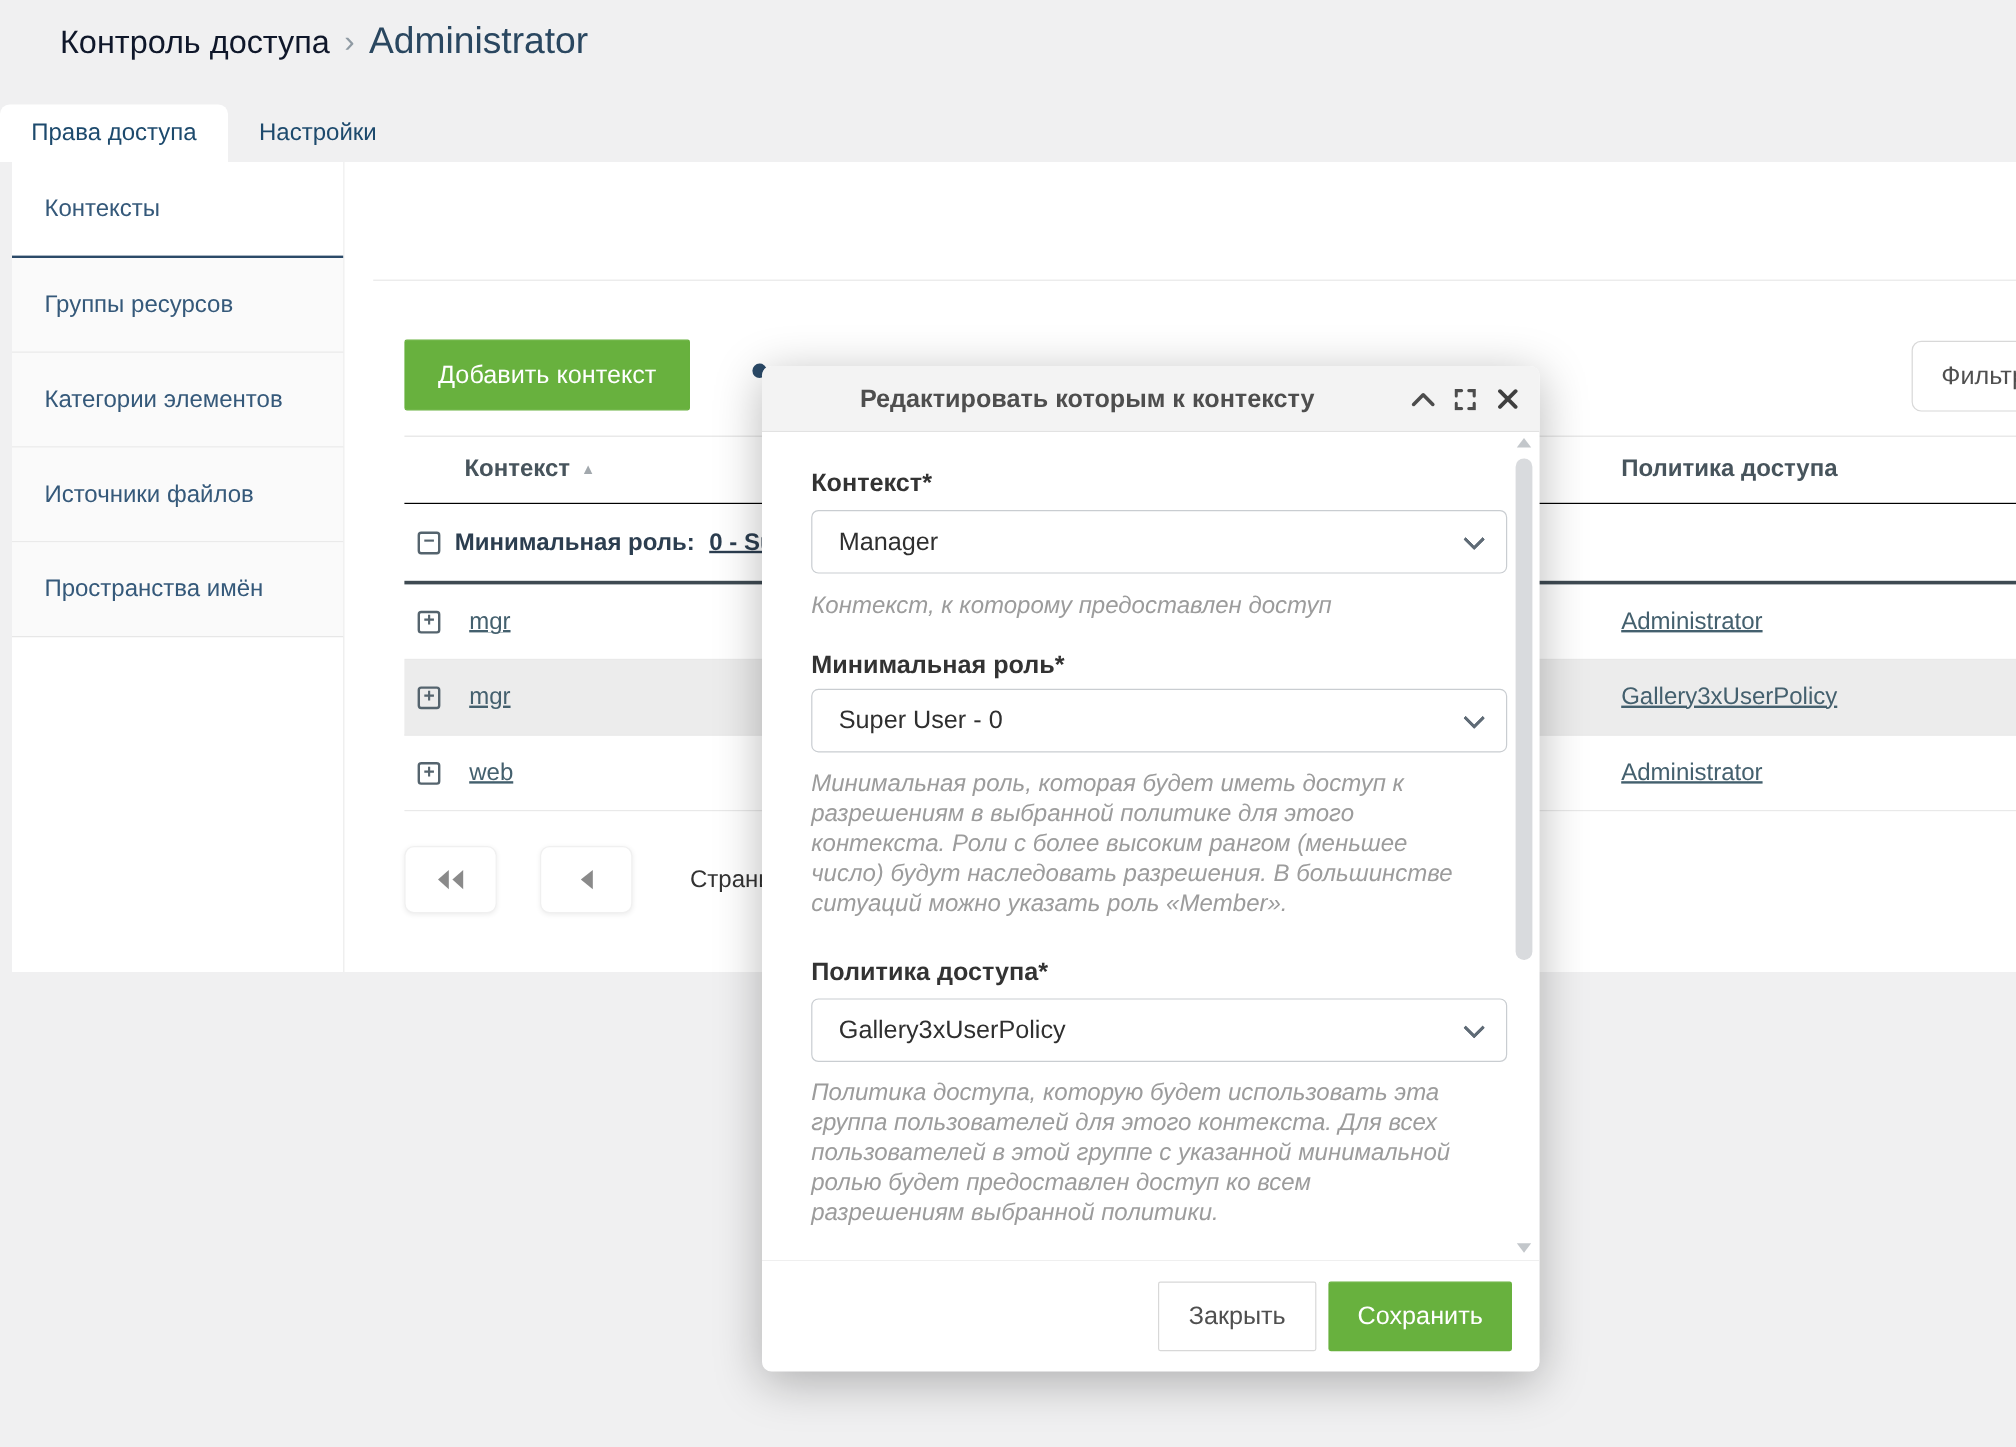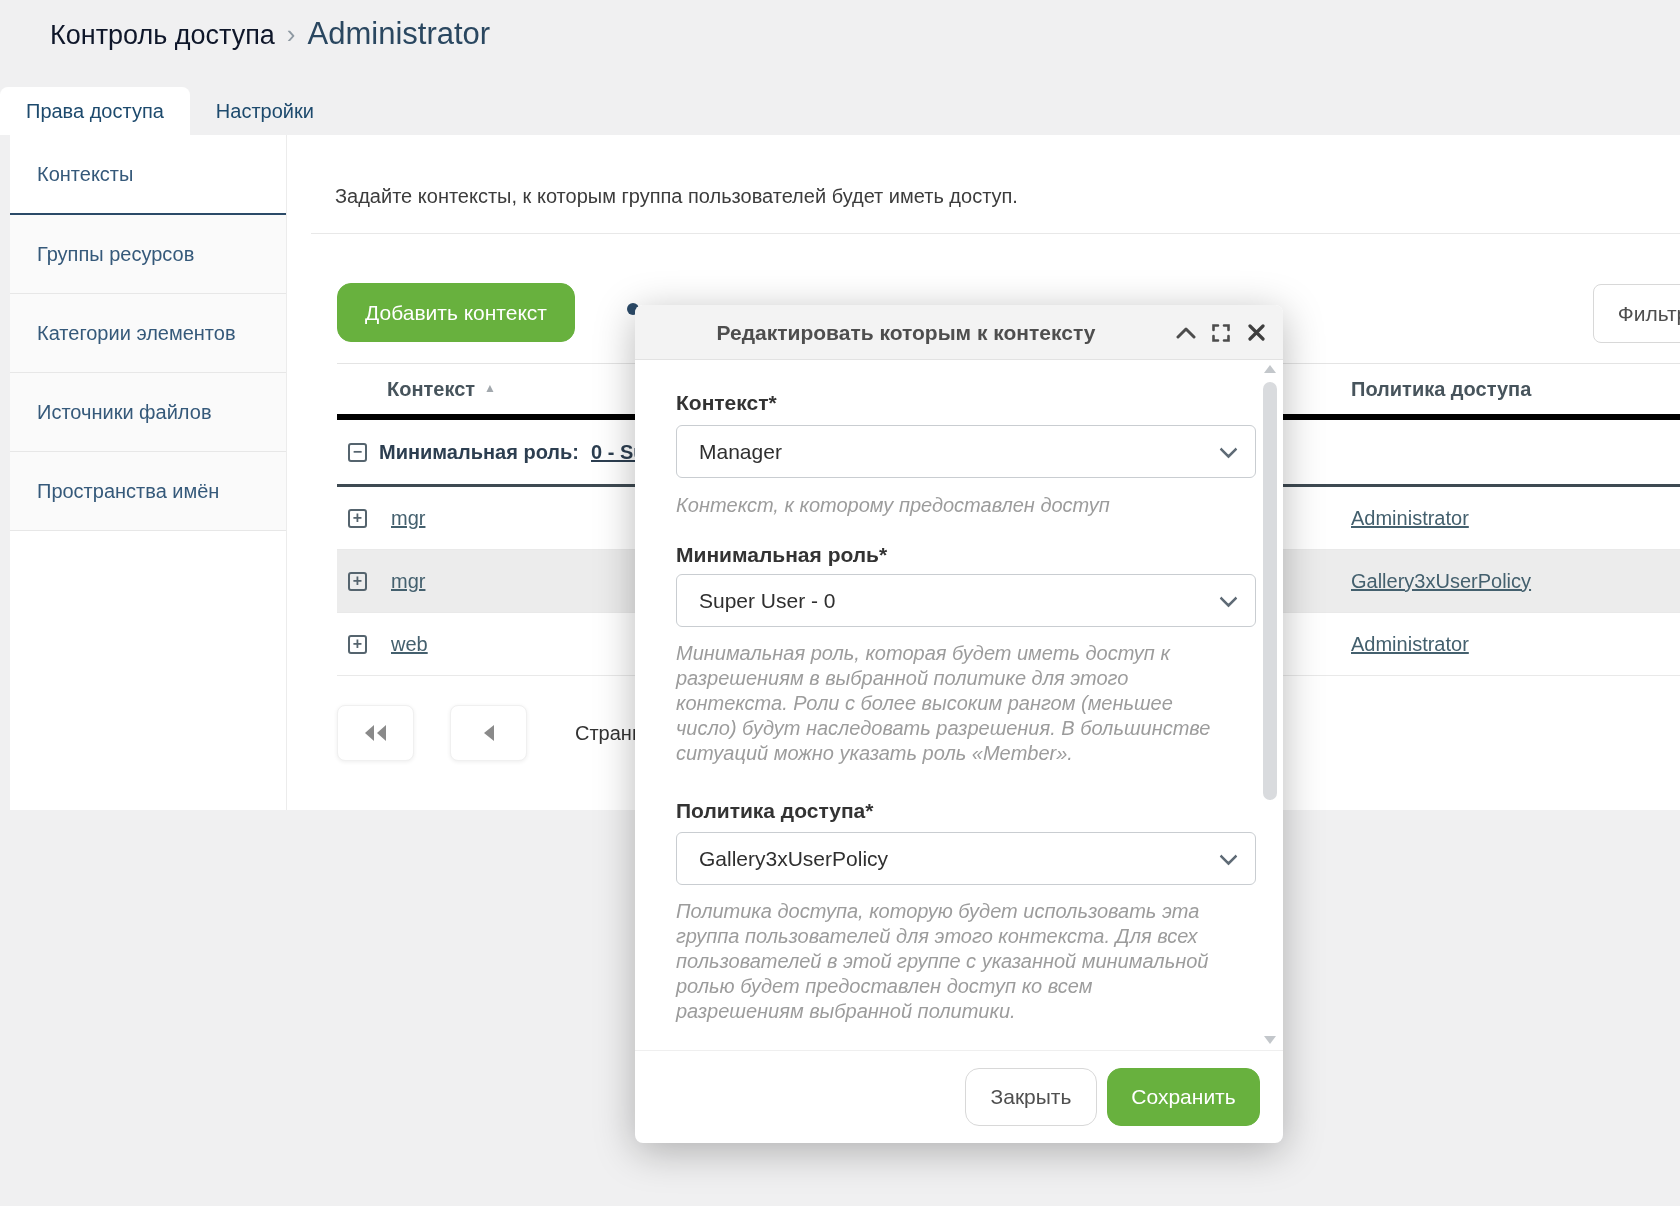--- a/index.html
+++ b/index.html
@@ -23,28 +23,28 @@
   .panel { position:absolute; left:10px; top:135px; width:1670px; height:675px; background:#ffffff; }
   
   .sidebar { position:absolute; left:0; top:0; width:277px; height:675px; border-right:1px solid #ececec; }
   .side-item { position:relative; background:#fafafa; border-bottom:1px solid #e7e7e7; padding:24px 20px 24px 27px;
                font-size:20px; color:#35597a; line-height:30px; cursor:pointer; }
   .side-item.active { background:#ffffff; border-bottom:2px solid #2b4a68; }
   
   .main { position:absolute; left:278px; top:0; width:1392px; height:675px; }
   .descr { position:absolute; left:47px; top:50px; font-size:20px; color:#3c3c3c; }
   .descr-divider { position:absolute; left:23px; top:98px; right:0; height:1px; background:#e8e8e8; }
-  .btn { display:flex; align-items:center; justify-content:center; border-radius:14px; cursor:pointer; font-size:21px; }
+  .btn { display:flex; align-items:center; justify-content:center; border-radius:2px; cursor:pointer; font-size:21px; }
   .btn-green { background:#68b13e; color:#ffffff; border:1px solid #68b13e; }
   .btn-white { background:#ffffff; color:#4f4f4f; border:1px solid #d8d8d8; }
   .add-btn { position:absolute; left:49px; top:148px; width:238px; height:59px; }
   .filter-btn { position:absolute; left:1305px; top:149px; width:120px; height:59px; border-radius:8px; }
   
   .table { position:absolute; left:49px; top:228px; right:0; }
-  .t-head { display:flex; border-top:1px solid #e4e4e4; border-bottom:6px solid #000000; height:57px; align-items:center; }
+  .t-head { display:flex; border-top:1px solid #e4e4e4; border-bottom:1px solid #000000; height:57px; align-items:center; }
   .t-col-ctx { width:1014px; padding-left:50px; display:flex; align-items:center; gap:9px; }
   .t-col-pol { flex:1; }
   .t-head .hdr { font-size:20px; font-weight:bold; color:#47545c; }
   .sort-arrow { font-size:12px; color:#a2a8ad; position:relative; top:-1px; }
   .group-row { display:flex; align-items:center; height:67px; border-bottom:3px solid #3e4a52; }
   .group-inner { display:flex; align-items:center; gap:12px; padding-left:11px; }
   .sq-icon { width:19px; height:19px; border:2px solid #55646e; border-radius:3px; color:#55646e;
              font-size:16px; font-weight:bold; display:flex; align-items:center; justify-content:center; line-height:1; }
   .group-label { font-size:20px; font-weight:bold; color:#2c3e50; }
   .group-link { font-size:20px; font-weight:bold; color:#2c3e50; text-decoration:underline; cursor:pointer; }
@@ -106,21 +106,20 @@
 
     <div class="sidebar">
       <div class="side-item active">Контексты</div>
       <div class="side-item">Группы ресурсов</div>
       <div class="side-item">Категории элементов</div>
       <div class="side-item">Источники файлов</div>
       <div class="side-item">Пространства имён</div>
     </div>
 
     <div class="main">
-      <div class="descr">Задайте контексты, к которым группа пользователей будет иметь доступ.</div>
       <div class="descr-divider"></div>
 
       <div class="btn btn-green add-btn">Добавить контекст</div>
       <div class="btn btn-white filter-btn">Фильтр</div>
 
       <div class="table">
         <div class="t-head">
           <div class="t-col-ctx">
             <span class="hdr">Контекст</span>
             <span class="sort-arrow">▲</span>

